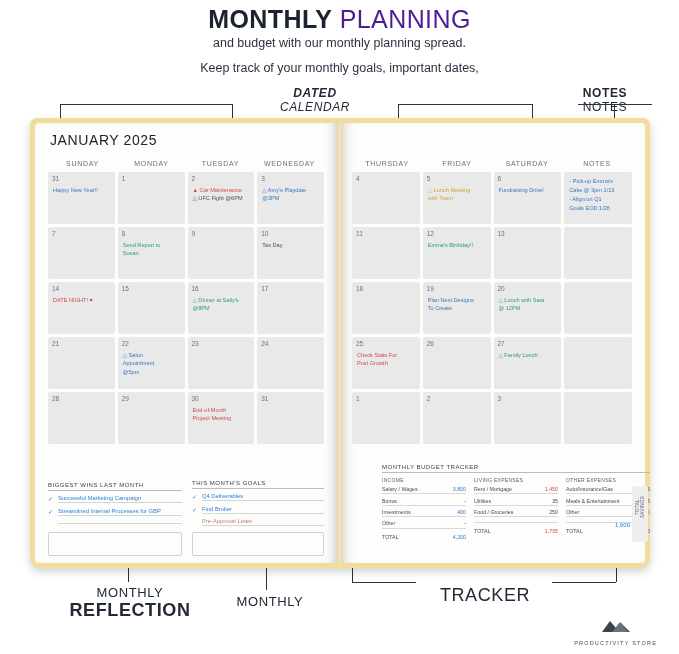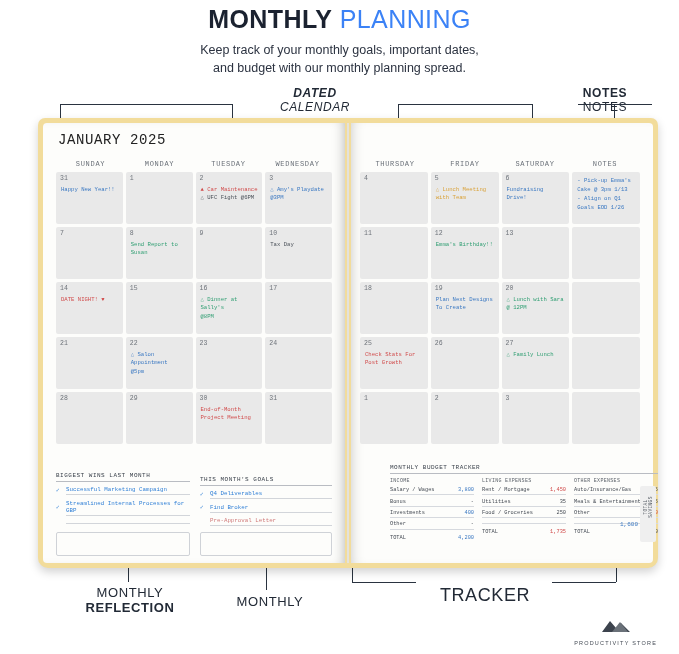--- a/index.html
+++ b/index.html
@@ -4,40 +4,40 @@
 <style>
   html,body{margin:0;padding:0;}
   body{
     width:679px;height:654px;background:#ffffff;
     font-family:"Liberation Sans", sans-serif;
     color:#1b2230;overflow:hidden;position:relative;
   }
   .header{text-align:center;padding-top:6px;}
   .title{font-size:25px;letter-spacing:.4px;line-height:1.1;}
   .title .b{font-weight:700;}
-  .title .l{font-weight:400;color:#3b82f6;}
+  .title .l{font-weight:400;color:#4c1d95;}
   .sub{font-size:12.5px;color:#2b3240;line-height:1.45;margin-top:7px;}
 
   
   .ann{position:absolute;text-align:center;font-size:12px;letter-spacing:.6px;color:#222a36;}
   .ann .t1{font-weight:400;}
   .ann .t2{font-weight:700;}
   .lbl-dated{left:235px;top:86px;width:160px;font-style:italic;}
   .lbl-notes{left:545px;top:86px;width:120px;}
   .lbl-reflection{left:60px;top:585px;width:140px;}
   .lbl-goals{left:210px;top:594px;width:120px;}
   .lbl-budget{left:420px;top:585px;width:130px;}
 
   
   .ln{position:absolute;background:#2a3340;}
   .h{height:1px;}
   .v{width:1px;}
 
   
-  .book{position:absolute;left:38px;top:118px;width:620px;height:450px;font-family:Liberation Mono, monospace;}
+  .book{position:absolute;left:30px;top:118px;width:620px;height:450px;}
   .cover{position:absolute;inset:0;background:#f2dc9b;border-radius:7px 7px 10px 10px;
          box-shadow:0 4px 10px rgba(0,0,0,.18);}
   .page{position:absolute;top:5px;bottom:5px;background:#fdfdfb;}
   .page.left{left:5px;width:302px;border-radius:4px 0 0 4px;
     box-shadow:inset -9px 0 14px -10px rgba(0,0,0,.35);}
   .page.right{right:5px;width:302px;border-radius:0 4px 4px 0;
     box-shadow:inset 9px 0 14px -10px rgba(0,0,0,.25);}
   .spine{position:absolute;left:309px;top:5px;bottom:5px;width:2px;background:#e4e2db;}
 
   .monthtitle{position:absolute;left:20px;top:14px;font-size:14px;letter-spacing:.6px;color:#222;}
@@ -77,35 +77,35 @@
   .logo .lt{font-size:5.5px;letter-spacing:1.2px;color:#444b55;margin-top:2px;}
 </style>
 </head>
 <body>
 
 <div class="header">
   <div class="title">
     <span class="b">MONTHLY</span>
     <span class="l">PLANNING</span>
   </div>
+  <div class="sub" style="margin-top:0">and budget with our monthly planning spread.</div>
   <div class="sub">Keep track of your monthly goals, important dates,</div>
-  <div class="sub" style="margin-top:0">and budget with our monthly planning spread.</div>
 </div>
 
 <div class="ann lbl-dated">
   <div class="t2">DATED</div>
   <div class="t1">CALENDAR</div>
 </div>
 <div class="ann lbl-notes">
   <div class="t2">NOTES</div>
   <div class="t1">NOTES</div>
 </div>
 <div class="ann lbl-reflection">
   <div class="t1" style="font-size:13px">MONTHLY</div>
-  <div class="t2" style="font-size:13px">REFLECTION</div>
+  <div class="t2" style="font-size:18px">REFLECTION</div>
 </div>
 <div class="ann lbl-goals">
   <div class="t1" style="font-size:13px">MONTHLY</div>
 </div>
 <div class="ann lbl-budget">
   <div class="t1" style="font-size:18px">TRACKER</div>
 </div>
 
 <div class="ln h" style="left:60px;top:104px;width:172px;"></div>
 <div class="ln h" style="left:398px;top:104px;width:134px;"></div>

